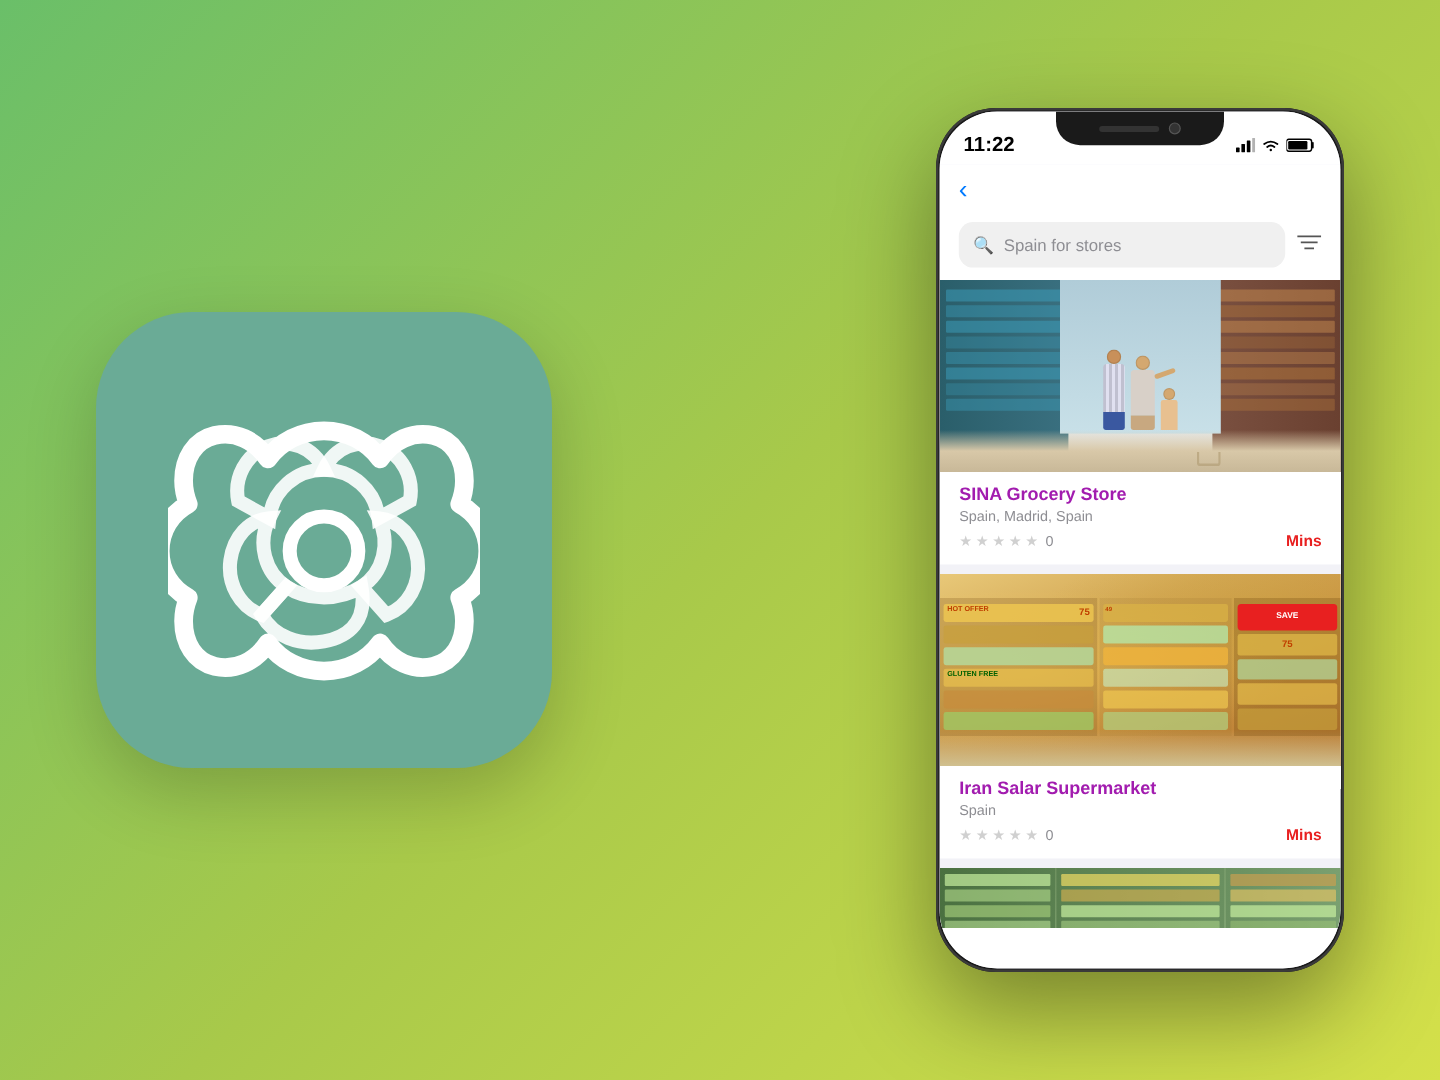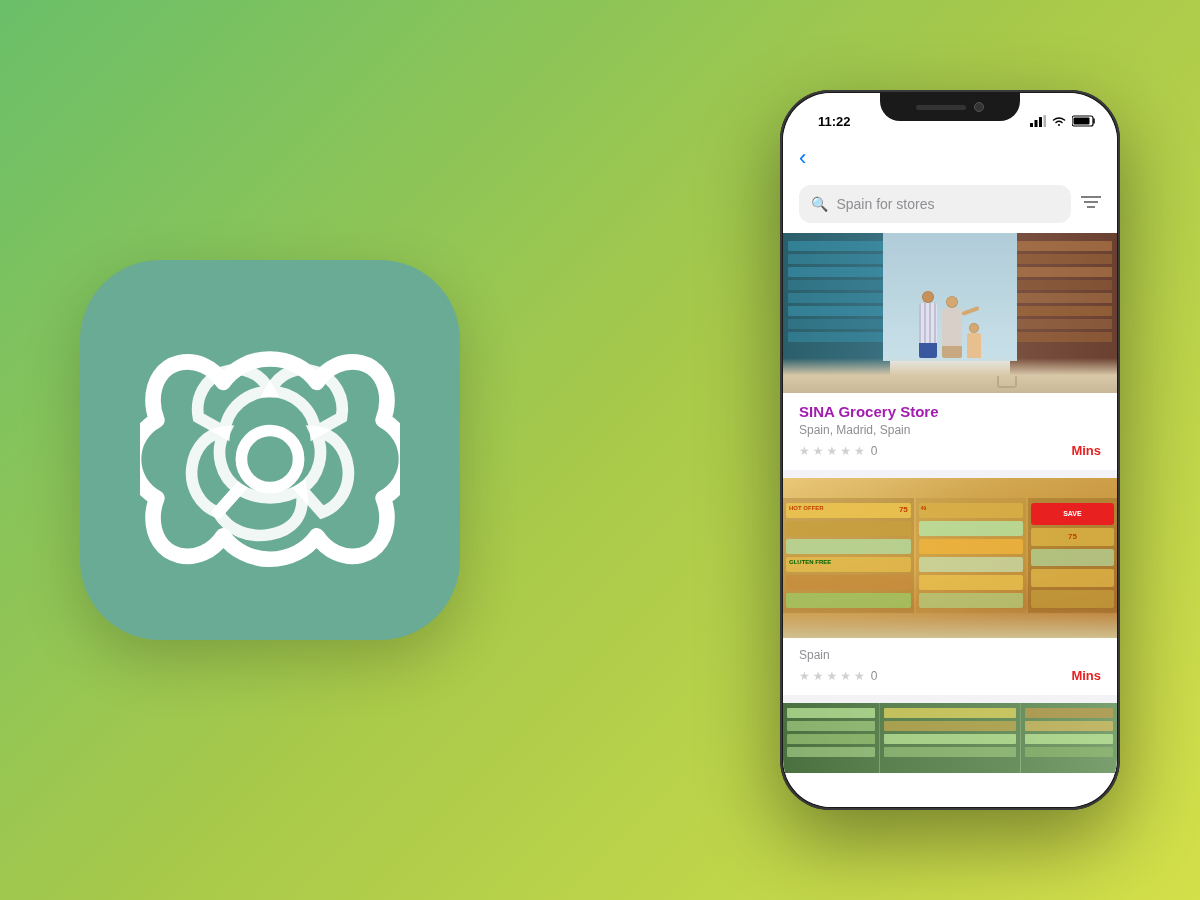--- a/index.html
+++ b/index.html
@@ -69,24 +69,23 @@
       height: 44px;
       background: white;
       display: flex;
       align-items: center;
       justify-content: space-between;
       padding: 12px 20px 0;
       position: relative;
     }
 
     .status-time {
-      font-size: 13px;
+      font-size: 17px;
       font-weight: 600;
       color: #000;
-      margin-left: 15px;
     }
 
     
     .notch {
       position: absolute;
       top: 0;
       left: 50%;
       transform: translateX(-50%);
       width: 140px;
       height: 28px;
@@ -599,20 +598,21 @@
                       <span style="font-size:8px;font-weight:900;color:#c04000;">75</span>
                     </div>
                     <div style="height:18px;background:rgba(180,220,160,0.7);border-radius:2px;"></div>
                     <div style="height:18px;background:rgba(240,200,80,0.6);border-radius:2px;"></div>
                     <div style="height:18px;background:rgba(200,160,60,0.7);border-radius:2px;"></div>
                   </div>
                 </div>
               </div>
             </div>
             <div class="store-info">
+              <div class="store-name">Iran Salar Supermarket</div>
               <div class="store-location">Spain</div>
               <div class="store-meta">
                 <div class="star-rating">
                   <span class="star empty">★</span>
                   <span class="star empty">★</span>
                   <span class="star empty">★</span>
                   <span class="star empty">★</span>
                   <span class="star empty">★</span>
                   <span class="rating-count">0</span>
                 </div>

